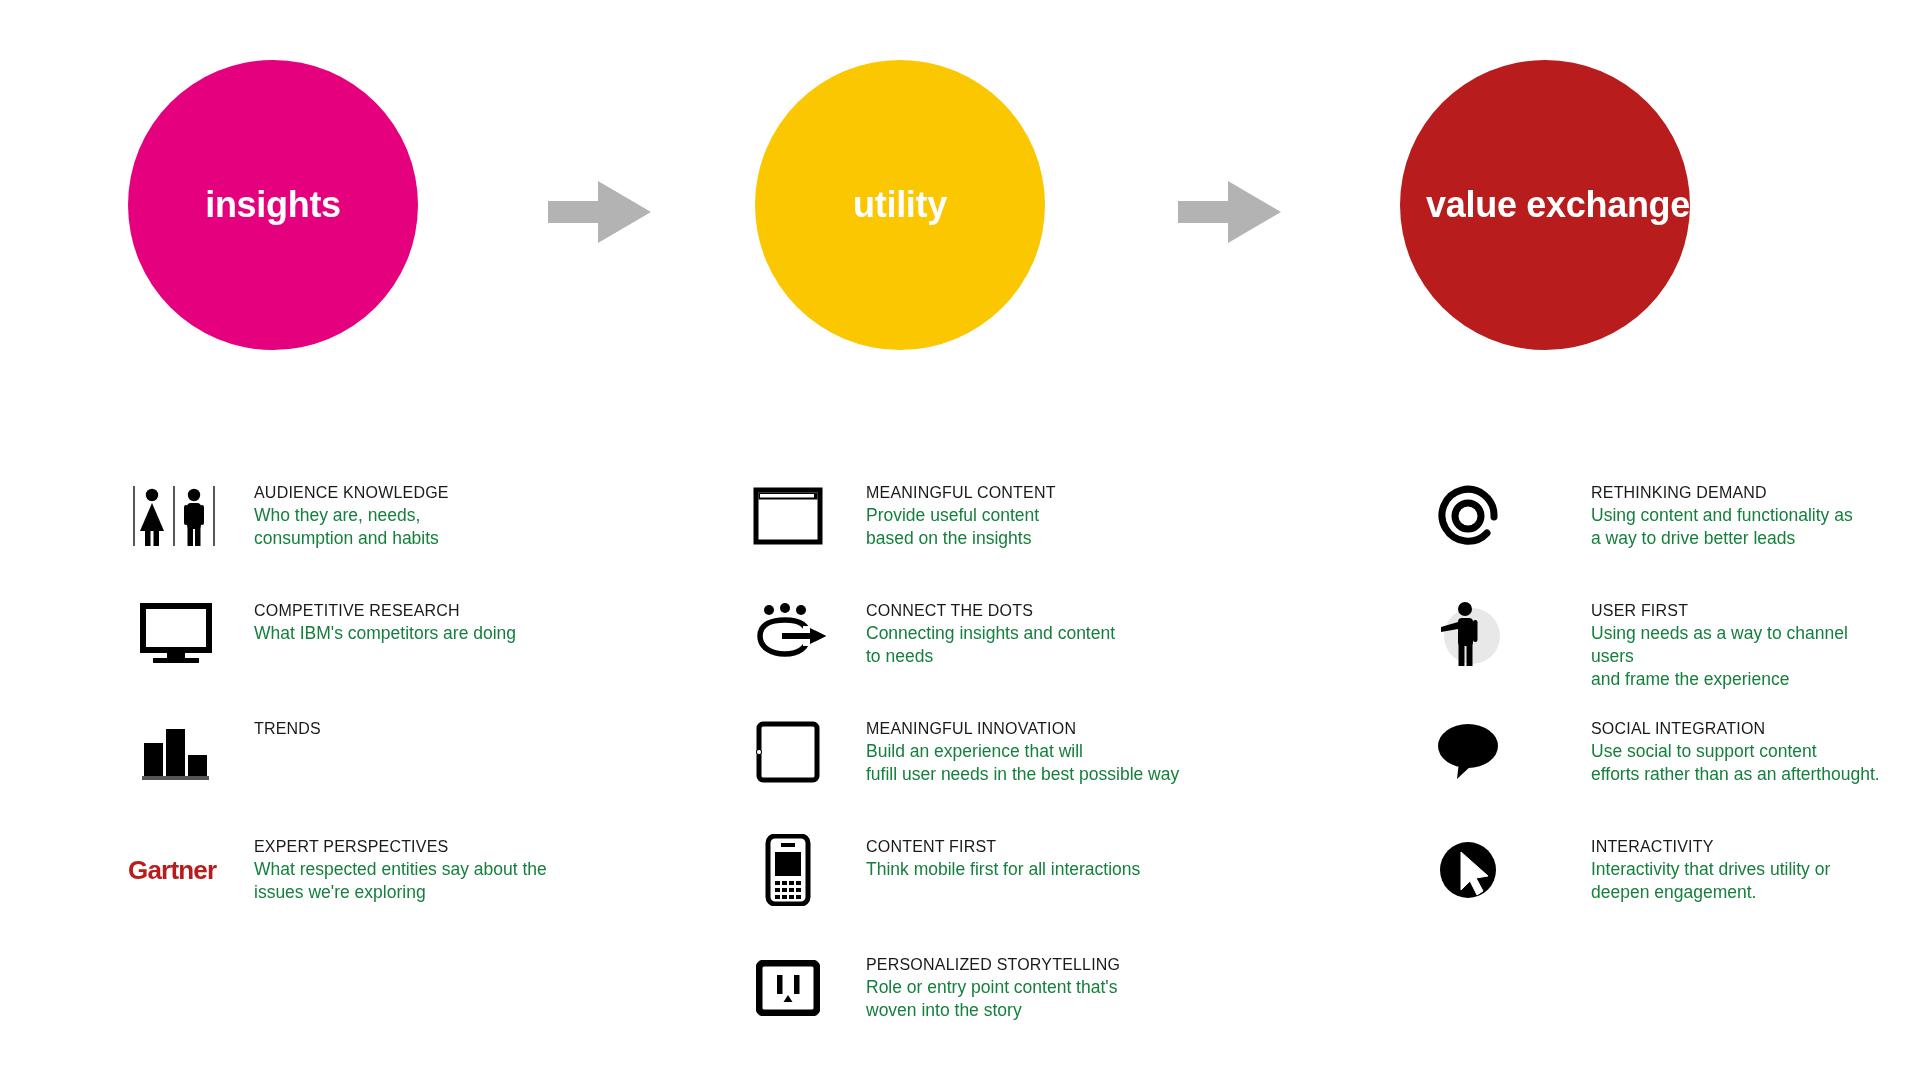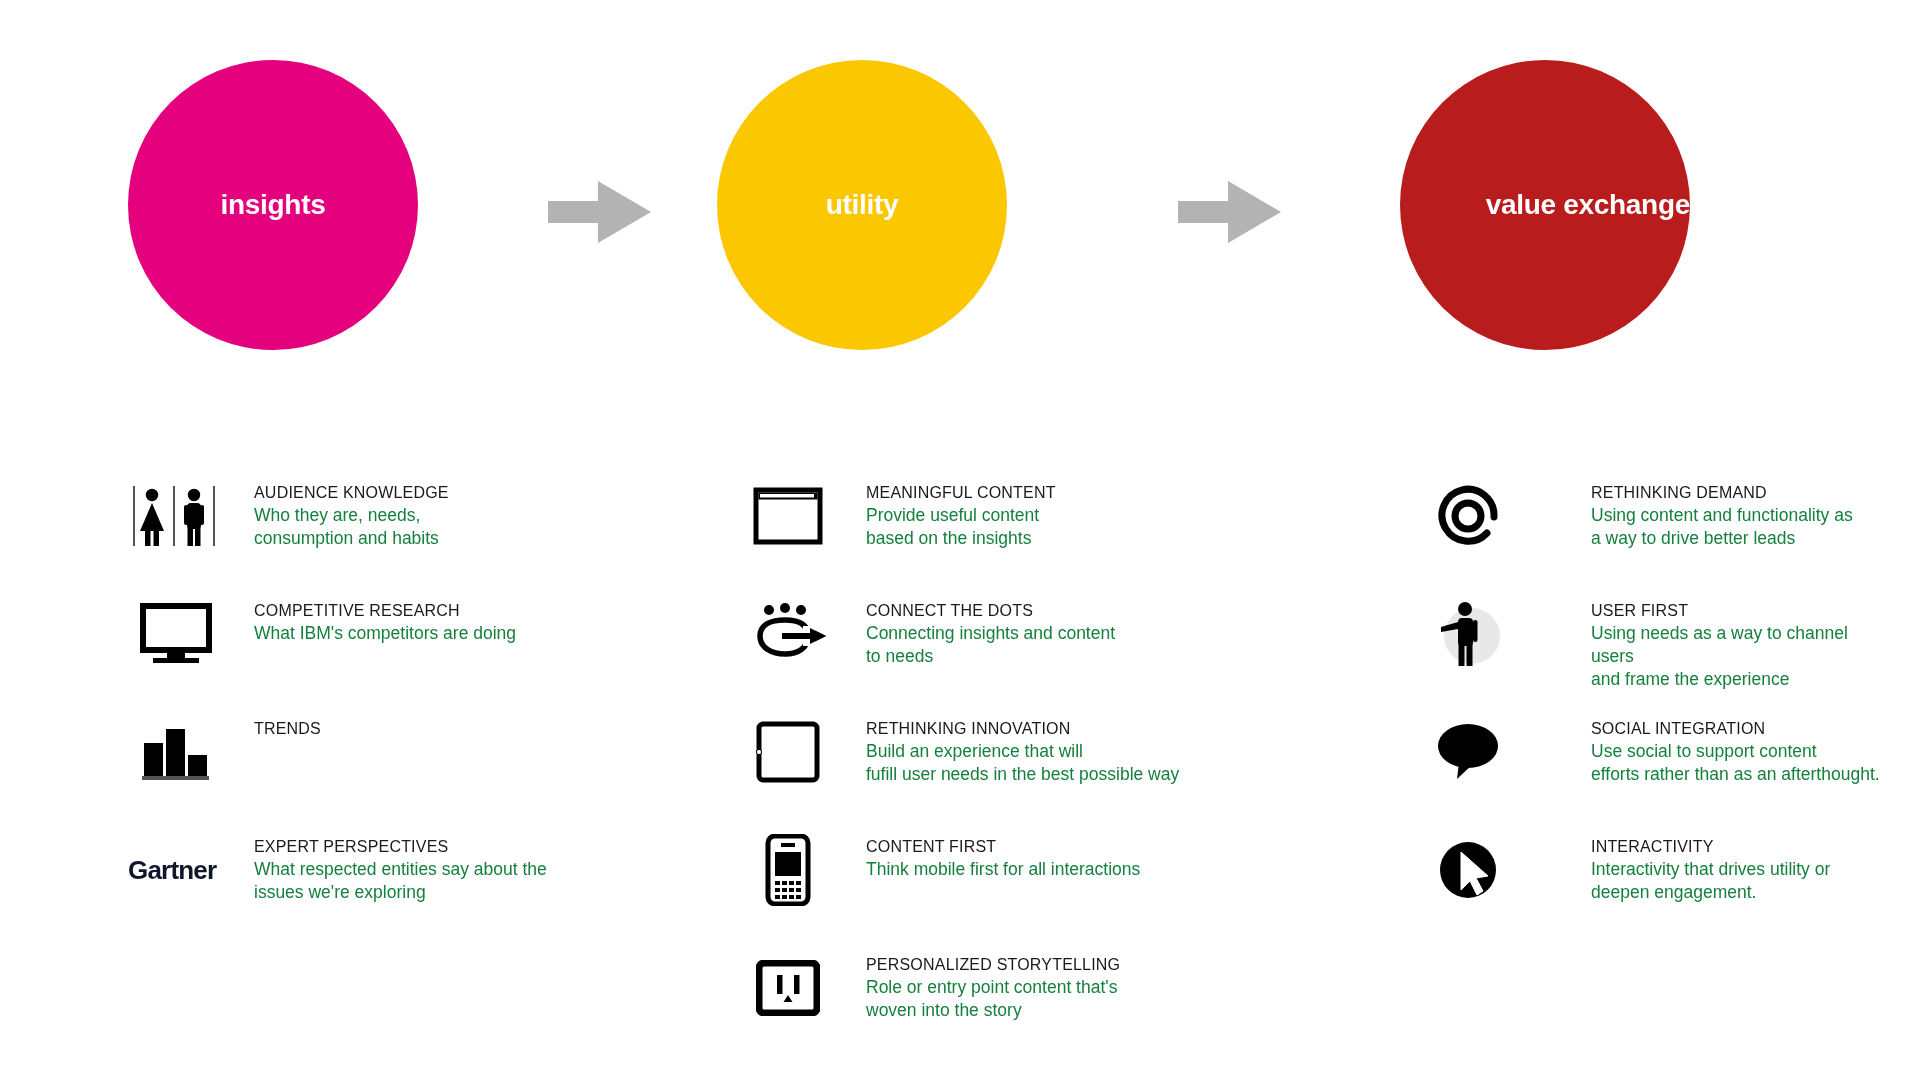--- a/index.html
+++ b/index.html
@@ -18,28 +18,28 @@
     width:1920px; height:300px;
   }
   .stage{
     position:absolute;
     width:290px; height:290px;
     border-radius:50%;
     display:flex; align-items:center; justify-content:center;
   }
   .stage-label{
     color:#ffffff;
-    font-size:28px;
+    font-size:36px;
     font-weight:bold;
     letter-spacing:-0.3px;
     line-height:1;
     white-space:nowrap;
   }
   #stage-insights{ left:128px; top:0px; }
-  #stage-utility{  left:717px; top:0px; }
+  #stage-utility{  left:755px; top:0px; }
   #stage-value{    left:1400px; top:0px; }
 
   .flow-arrow{
     position:absolute;
     top:117px;
     width:105px; height:70px;
   }
   #arrow-1{ left:548px; }
   #arrow-2{ left:1178px; }
 
@@ -96,21 +96,21 @@
   #col-utility  .item{ height:118px; }
   #col-value    .item{ height:118px;gap:45px; }
 
   
   svg{ display:block; }
 
   .gartner-word{
     font-family:"Liberation Sans", sans-serif;
     font-size:26px;
     font-weight:bold;
-    color:#0f172a;
+    color:#b91c1c;
     letter-spacing:-0.8px;
     line-height:1;
   }
 </style>
 </head>
 <body>
 
 <div id="flow-row">
 
   <div class="stage" id="stage-insights" style="background:#E5007E;">
@@ -250,21 +250,21 @@
     </div>
 
     <div class="item">
       <div class="item-icon">
         <svg width="66" height="62" viewBox="0 0 66 62">
           <rect x="4" y="3" width="58" height="56" rx="4" fill="none" stroke="#000" stroke-width="5"></rect>
           <circle cx="4" cy="31" r="2.6" fill="#fff" stroke="#000" stroke-width="1"></circle>
         </svg>
       </div>
       <div class="item-text">
-        <div class="item-title">RETHINKING INNOVATION</div>
+        <div class="item-title">MEANINGFUL INNOVATION</div>
         <div class="item-desc">Build an experience that will
 fufill user needs in the best possible way</div>
       </div>
     </div>
 
     <div class="item">
       <div class="item-icon">
         <svg width="48" height="72" viewBox="0 0 48 72">
           <rect x="4" y="2" width="40" height="68" rx="7" fill="none" stroke="#000" stroke-width="5"></rect>
           <rect x="17" y="9" width="14" height="4" fill="#000"></rect>

